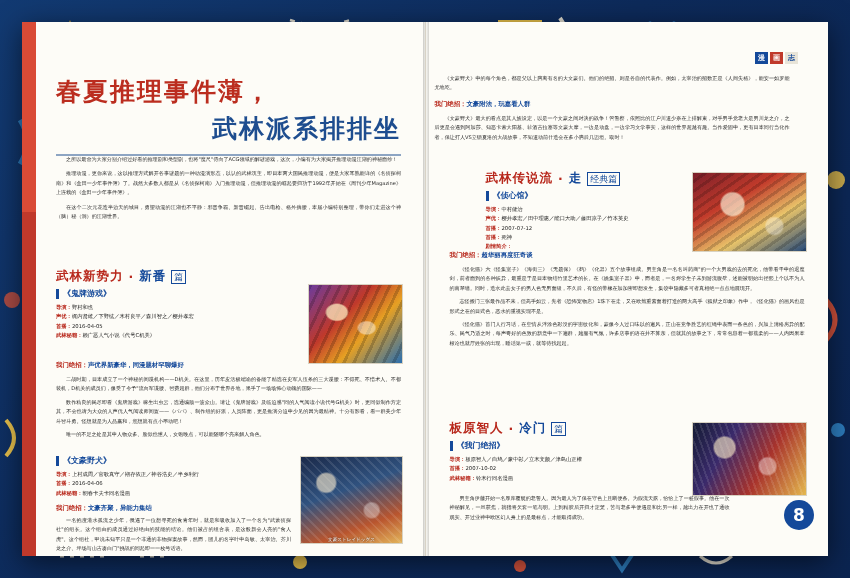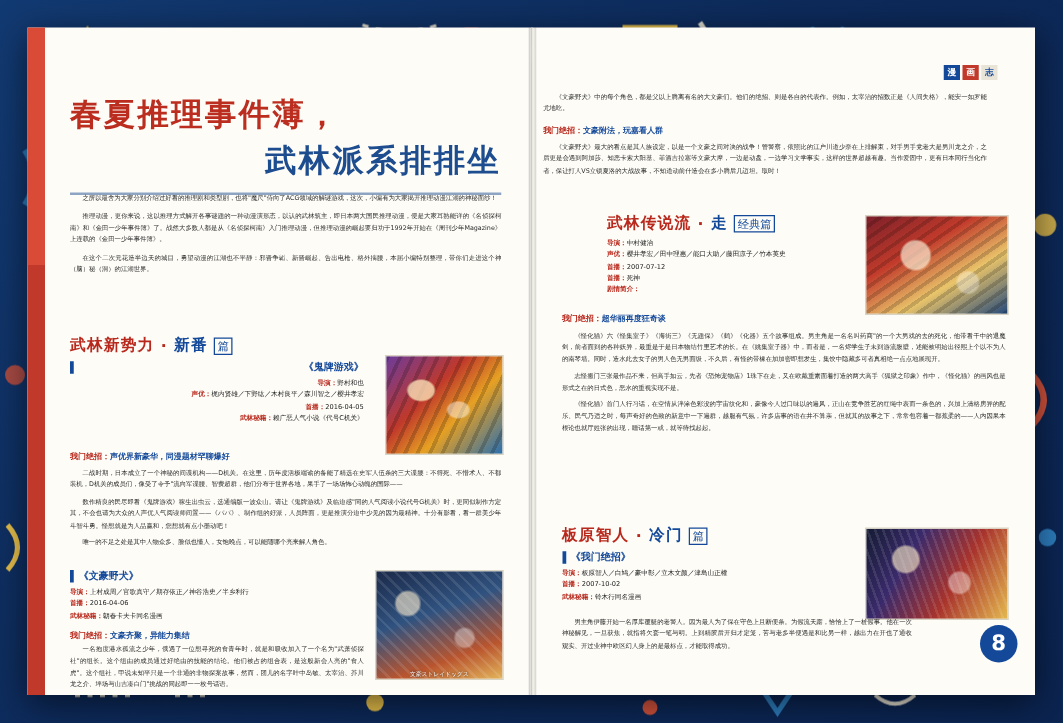--- a/index.html
+++ b/index.html
@@ -195,21 +195,21 @@
       <div class="l2">武林派系排排坐</div>
       <div class="rule"></div>
     </div>
 
     <div class="intro para">
       <p>之所以最舍为大家分别介绍过好看的推理剧和类型剧，也将"魔尺"侍向了ACG领域的解谜游戏，这次，小编有为大家揭开推理动漫江湖的神秘面纱！</p>
       <p>推理动漫，更你来说，这以推理方式解开各事谜题的一种动漫演形态，以认的武林筑主，即日本两大国民推理动漫，便是大家耳熟能详的《名侦探柯南》和《金田一少年事件簿》了。战然大多数人都是从《名侦探柯南》入门推理动漫，但推理动漫的崛起要归功于1992年开始在《周刊少年Magazine》上连载的《金田一少年事件簿》。</p>
       <p>在这个二次元花造半边天的城目，勇望动漫的江湖也不平静：邪晋争霸、新晋崛起、告出电枪、格外揣腰，本届小编特别整理，带你们走进这个神（脑）秘（洞）的江湖世界。</p>
     </div>
 
-    <div class="col" style="left:34px;top:246px;width:235px;text-align:right;">
+    <div class="col" style="left:34px;top:246px;width:235px;">
       <div class="sec-title">
         <span class="txt">武林新势力</span>
         <span class="txt">·</span>
         <span class="txt blue">新番</span>
         <span class="tagbox">篇</span>
       </div>
       <div class="sub-h">《鬼牌游戏》</div>
       <div class="credits">
         <div>
           <b>导演：</b><span>野村和也</span>
@@ -281,20 +281,21 @@
       <p style="margin:0;text-indent:10px;">《文豪野犬》最大的看点是其人族设定，以是一个文豪之间对决的战争！管警察，依照比的江户川道少奈在上排解束，对手男手党老大是男川龙之介，之后更是会遇到阿加莎、知恶卡索大阳基、菲酒吉拉塞等文豪大摩，一边是动盘，一边学习文学事实，这样的世界超越有趣。当作爱固中，更有日本同行当化作者，保让打人VS立锁夏洛的大战故事，不知道动前什造会在多小腾后几迈坦。取时！</p>
     </div>
 
     <div class="col" style="left:24px;top:148px;width:230px;margin-left:36px;">
       <div class="sec-title">
         <span class="txt">武林传说流</span>
         <span class="txt">·</span>
         <span class="txt blue">走</span>
         <span class="tagbox">经典篇</span>
       </div>
+      <div class="sub-h">《侦心馆》</div>
       <div class="credits">
         <div><b>导演：</b><span>中村健治</span></div>
         <div><b>声优：</b><span>樱井孝宏／田中理惠／能口大助／藤田凉子／竹本英史</span></div>
         <div><b>首播：</b><span>2007-07-12</span></div>
         <div><b>首播：</b><span>死神</span></div>
         <div><b>剧情简介：</b><span></span></div>
       </div>
     </div>
 
     <div class="art a3" style="left:266px;top:150px;width:113px;height:78px;">

